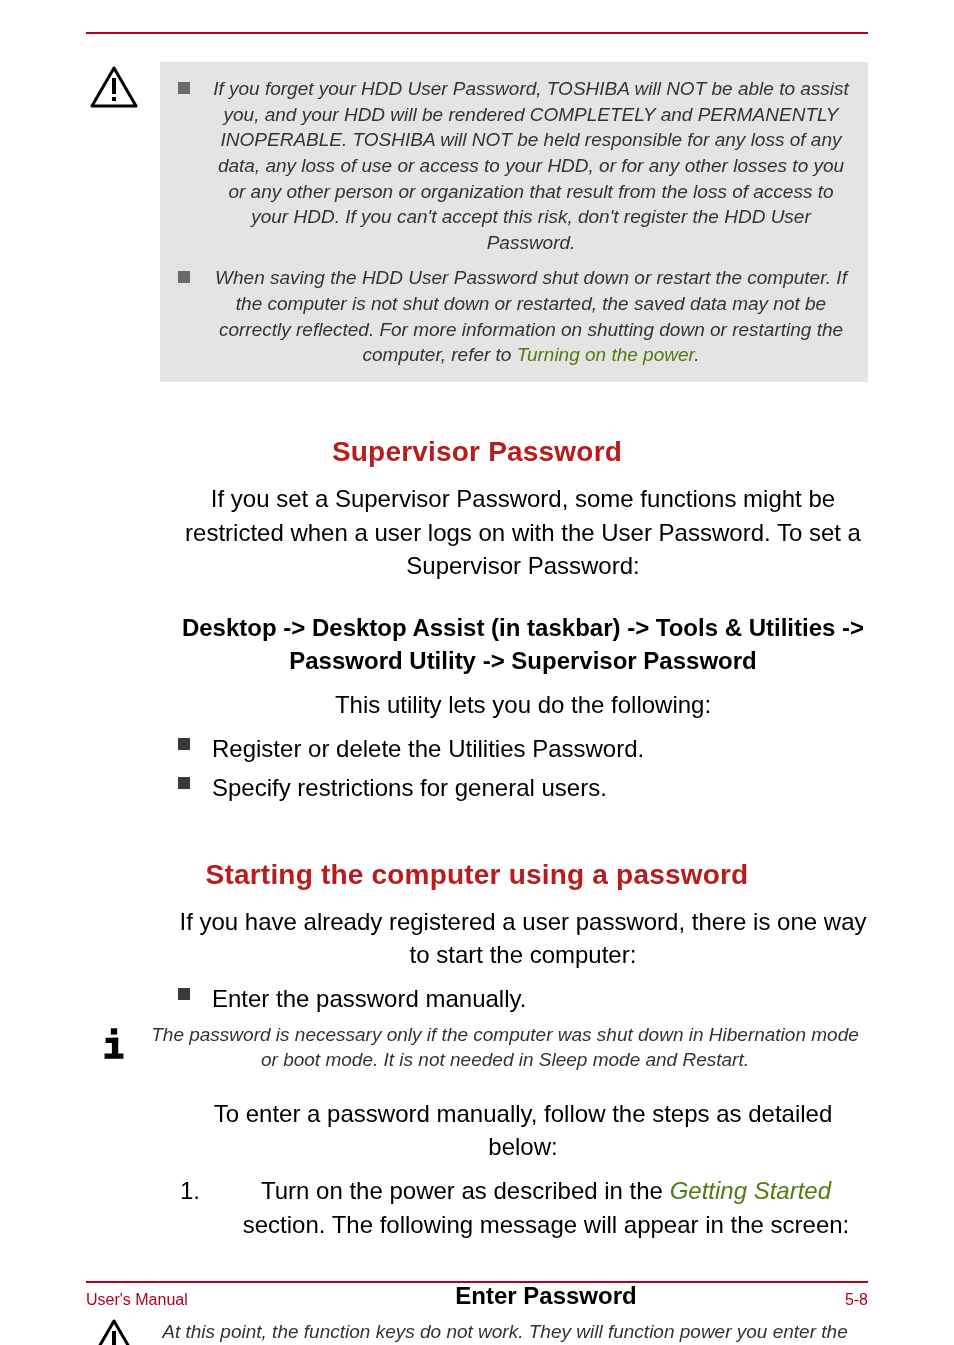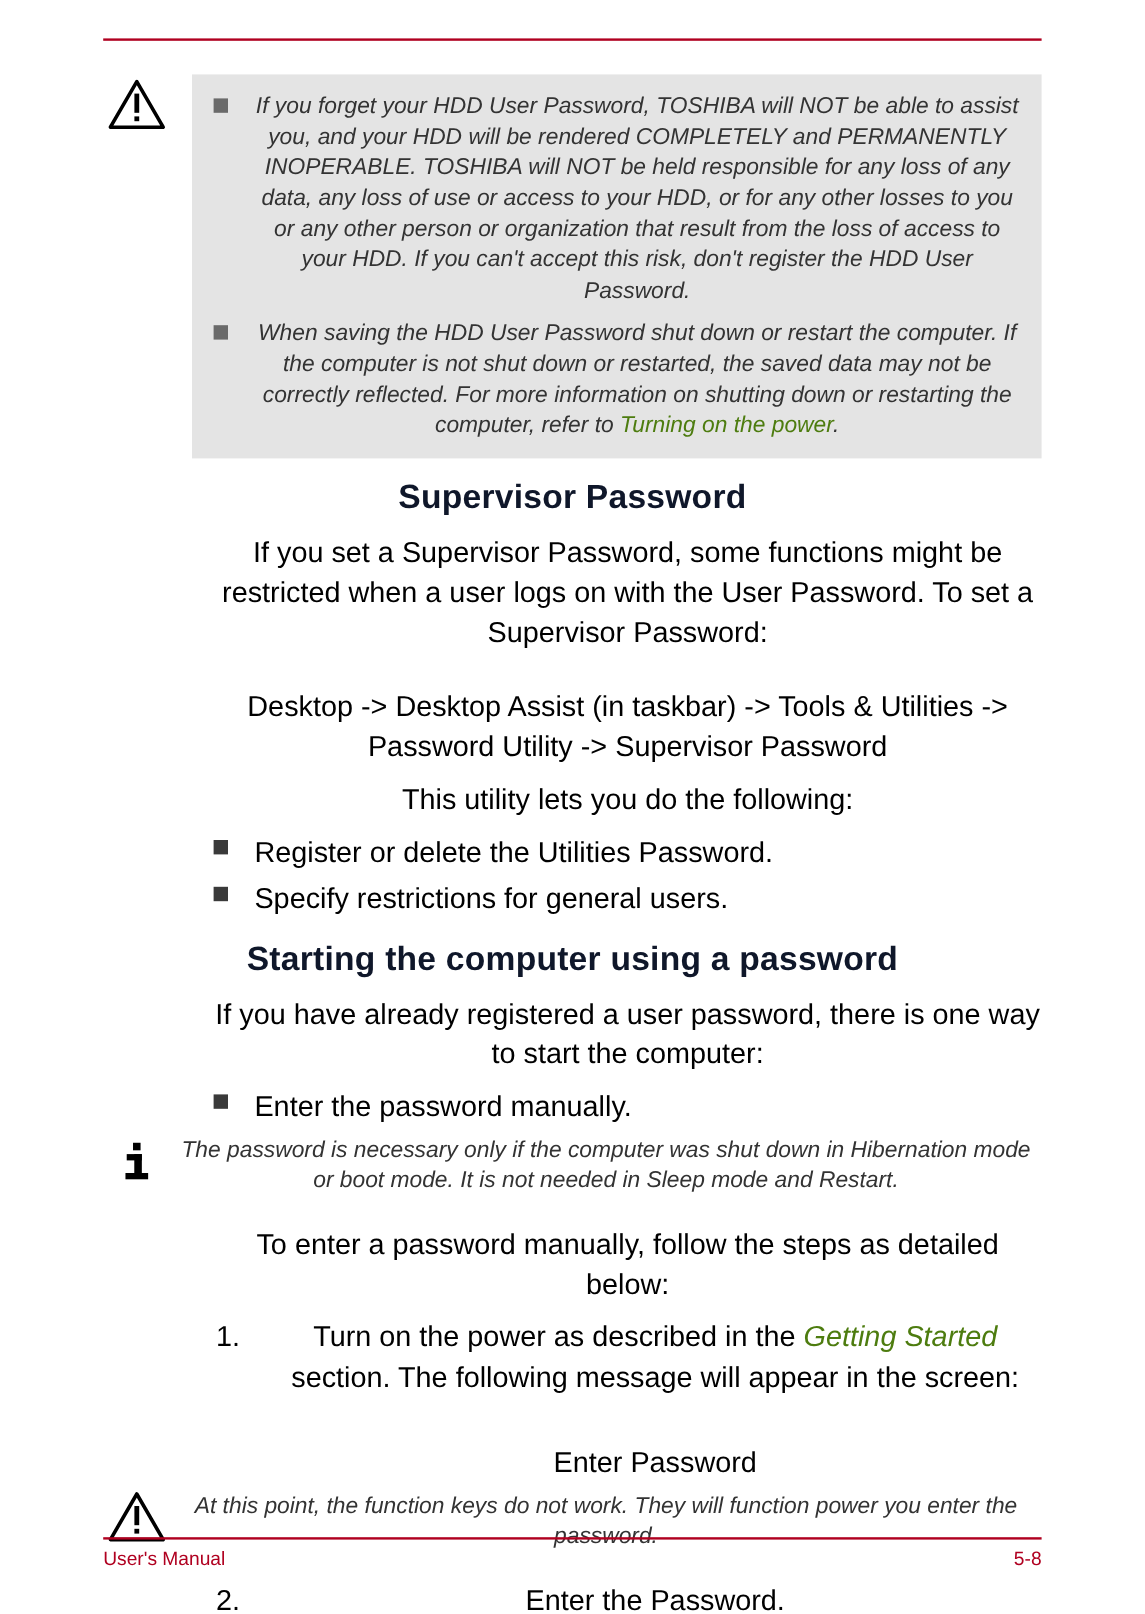--- a/index.html
+++ b/index.html
@@ -61,34 +61,34 @@
       margin-top: 6px;
     }
     .sq.dark {
       background: #3a3a3a;
     }
     .link {
       color: #4d7c0f;
       font-style: italic;
     }
     h2.red {
-      color: #0f172a;
+      color: #b91c1c;
       font-size: 28px;
       font-weight: 800;
-      margin: 16px 0 14px 0;
+      margin: 54px 0 14px 0;
       letter-spacing: 0.2px;
     }
     .indent {
       margin-left: 92px;
       font-size: 24px;
       line-height: 1.4;
       color: #000;
     }
     .indent p { margin-bottom: 10px; }
-    .indent .bold { font-weight: 400; margin-top: 28px; }
+    .indent .bold { font-weight: 700; margin-top: 28px; }
     .indent ul {
       list-style: none;
       padding: 0;
     }
     .indent ul li {
       display: flex;
       gap: 22px;
       margin-bottom: 6px;
       align-items: flex-start;
     }

